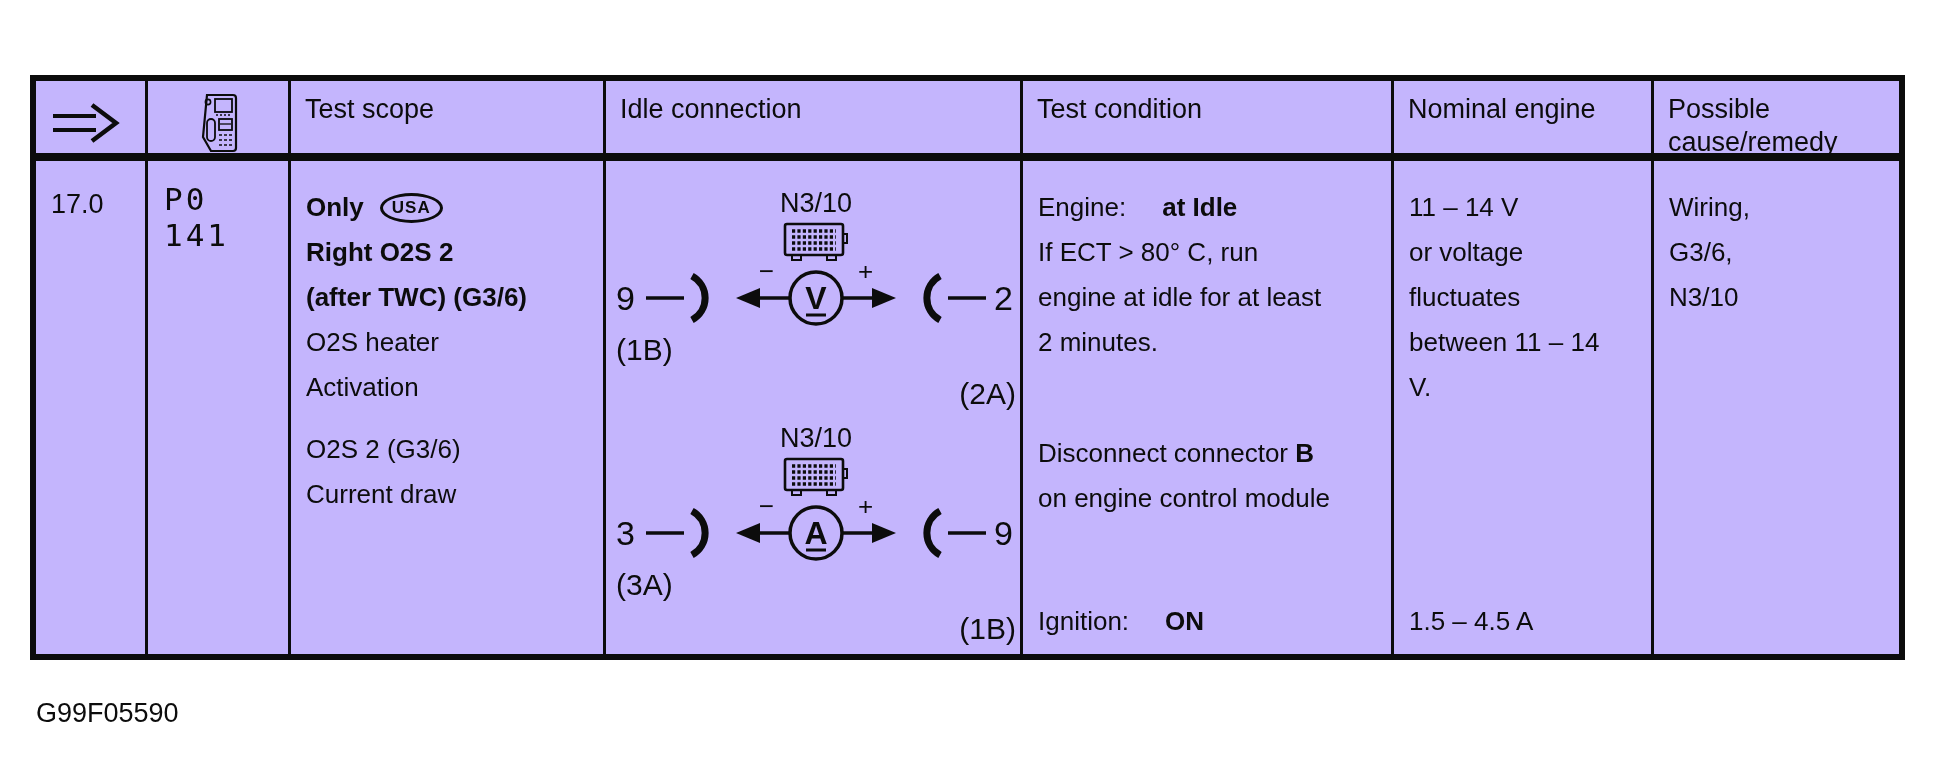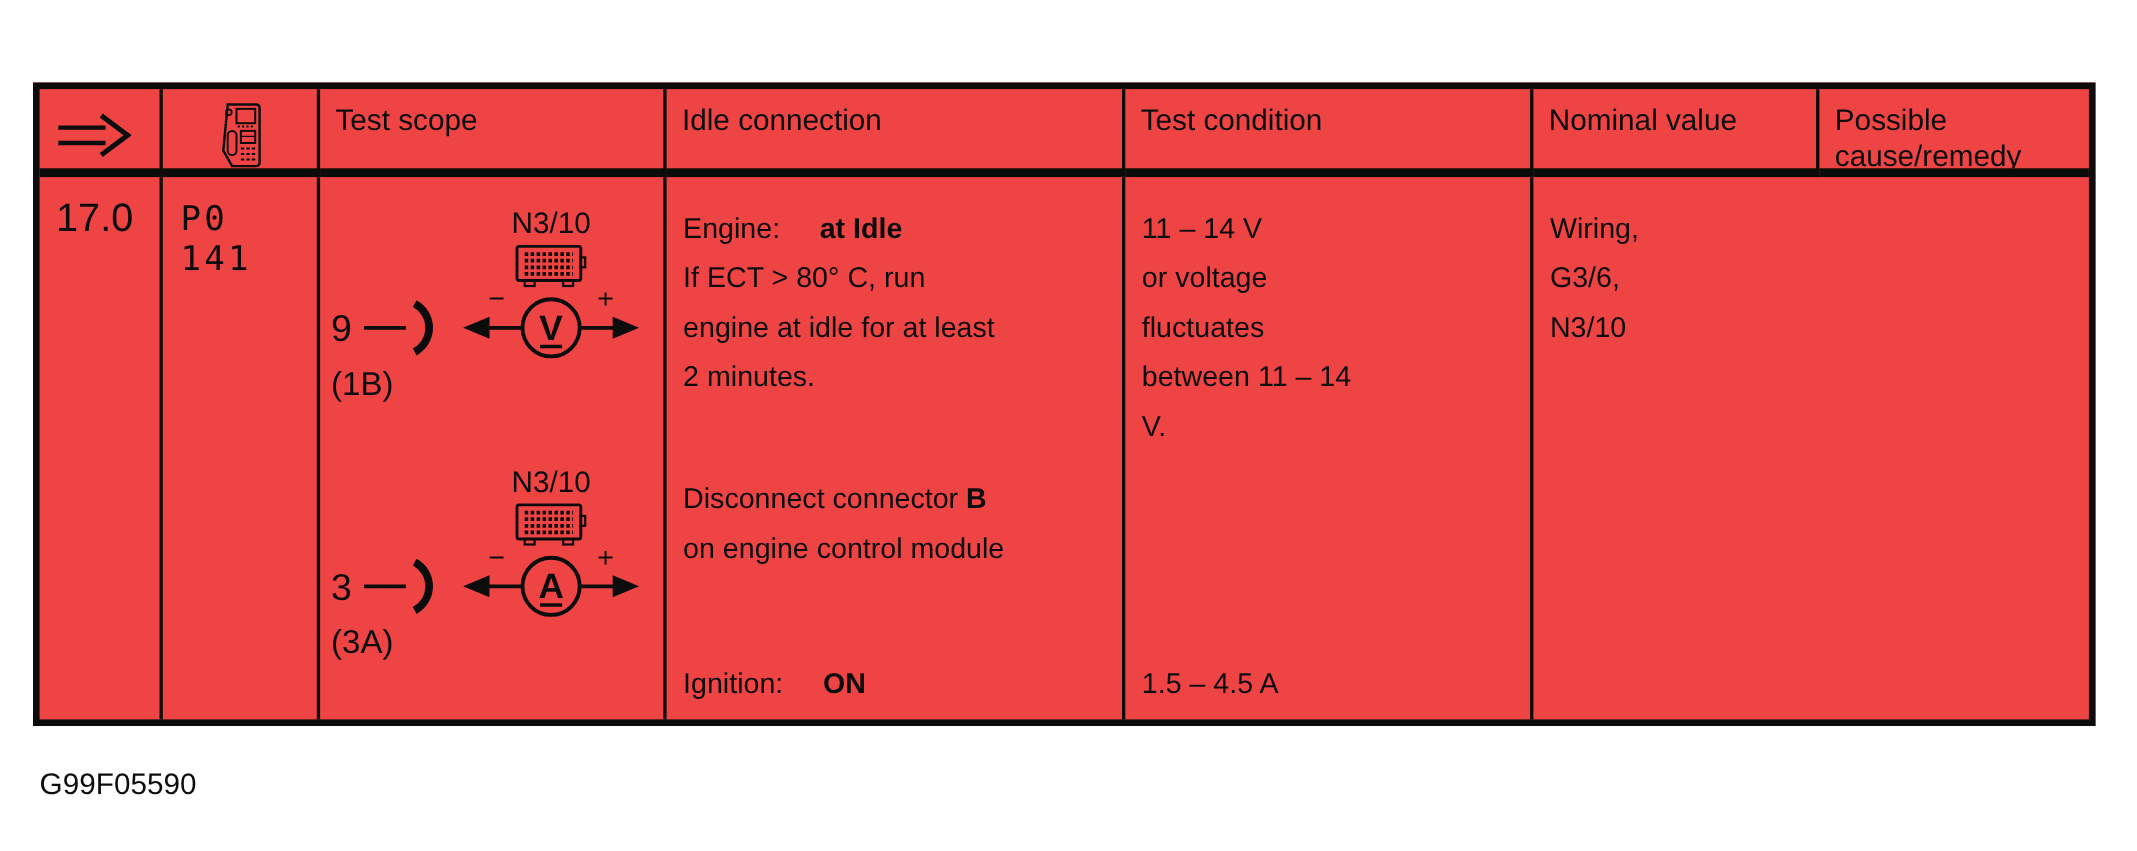--- a/index.html
+++ b/index.html
@@ -11,31 +11,31 @@
     font-family: "Liberation Sans", sans-serif;
     color: #0c0c0c;
   }
   .table {
     position: absolute; left: 30px; top: 75px;
     width: 1875px; height: 585px;
     border: 6px solid #0c0c0c;
     display: grid;
     grid-template-columns: 112px 143px 315px 417px 371px 260px 245px;
     grid-template-rows: 80px 493px;
-    background: #ef4444;
+    background: #c4b5fd;
   }
   .cell { border-right: 3px solid #0c0c0c; position: relative; overflow: hidden; }
   .cell.last { border-right: none; }
   .cell.hdr { border-bottom: 8px solid #0c0c0c; padding: 12px 12px 0 14px; font-size: 27px; line-height: 33px; }
   .cell.bdy { padding: 0; }
   .hdr-icon-cell { display:flex; align-items:center; }
   .arrow-cell { padding-left: 12px; }
   .tester-cell { justify-content:center; }
 
-  .step { position:absolute; left:15px; top:16px; font-size:36px; }
+  .step { position:absolute; left:15px; top:28px; font-size:27px; }
   .lcd {
     position:absolute; left:16px; top:20px;
     font-family: "DejaVu Sans Mono", monospace;
     font-weight: 400; font-size: 31px; letter-spacing: 3px;
   }
 
   .tgroup { position:absolute; left:15px; right:6px; }
   .tline { display:block; font-size:26px; line-height:45px; white-space:nowrap; }
   .b { font-weight:700; }
   .gap { margin-left:36px; }
@@ -91,34 +91,47 @@
     <div class="cell hdr">
       <span>Test scope</span>
     </div>
     <div class="cell hdr">
       <span>Idle connection</span>
     </div>
     <div class="cell hdr">
       <span>Test condition</span>
     </div>
     <div class="cell hdr">
-      <span>Nominal value</span>
+      <span>Nominal engine</span>
     </div>
     <div class="cell hdr last">
       <span>Possible cause/remedy</span>
     </div>
 
     <div class="cell bdy">
       <span class="step">17.0</span>
     </div>
 
     <div class="cell bdy">
       <span class="lcd">P0 141</span>
     </div>
 
+    <div class="cell bdy">
+      <div class="tgroup" style="top:24px">
+        <span class="tline"><span class="b">Only</span><span class="usa-badge">USA</span></span>
+        <span class="tline b">Right O2S 2</span>
+        <span class="tline b">(after TWC) (G3/6)</span>
+        <span class="tline">O2S heater</span>
+        <span class="tline">Activation</span>
+      </div>
+      <div class="tgroup" style="top:266px">
+        <span class="tline">O2S 2 (G3/6)</span>
+        <span class="tline">Current draw</span>
+      </div>
+    </div>
 
     <div class="cell bdy">
 
       <div class="diagram" style="top:23px">
         <div class="module-label">N3/10</div>
         <div class="conn-icon-wrap">
           <svg width="66" height="42" viewBox="0 0 66 42">
             <rect class="ink" x="2" y="2" width="58" height="31" rx="2" stroke-width="2.6"></rect>
             <line class="ink" x1="9" y1="9" x2="53" y2="9" stroke-width="3.4" stroke-dasharray="3.2 2.2"></line>
             <line class="ink" x1="9" y1="15" x2="53" y2="15" stroke-width="3.4" stroke-dasharray="3.2 2.2"></line>

